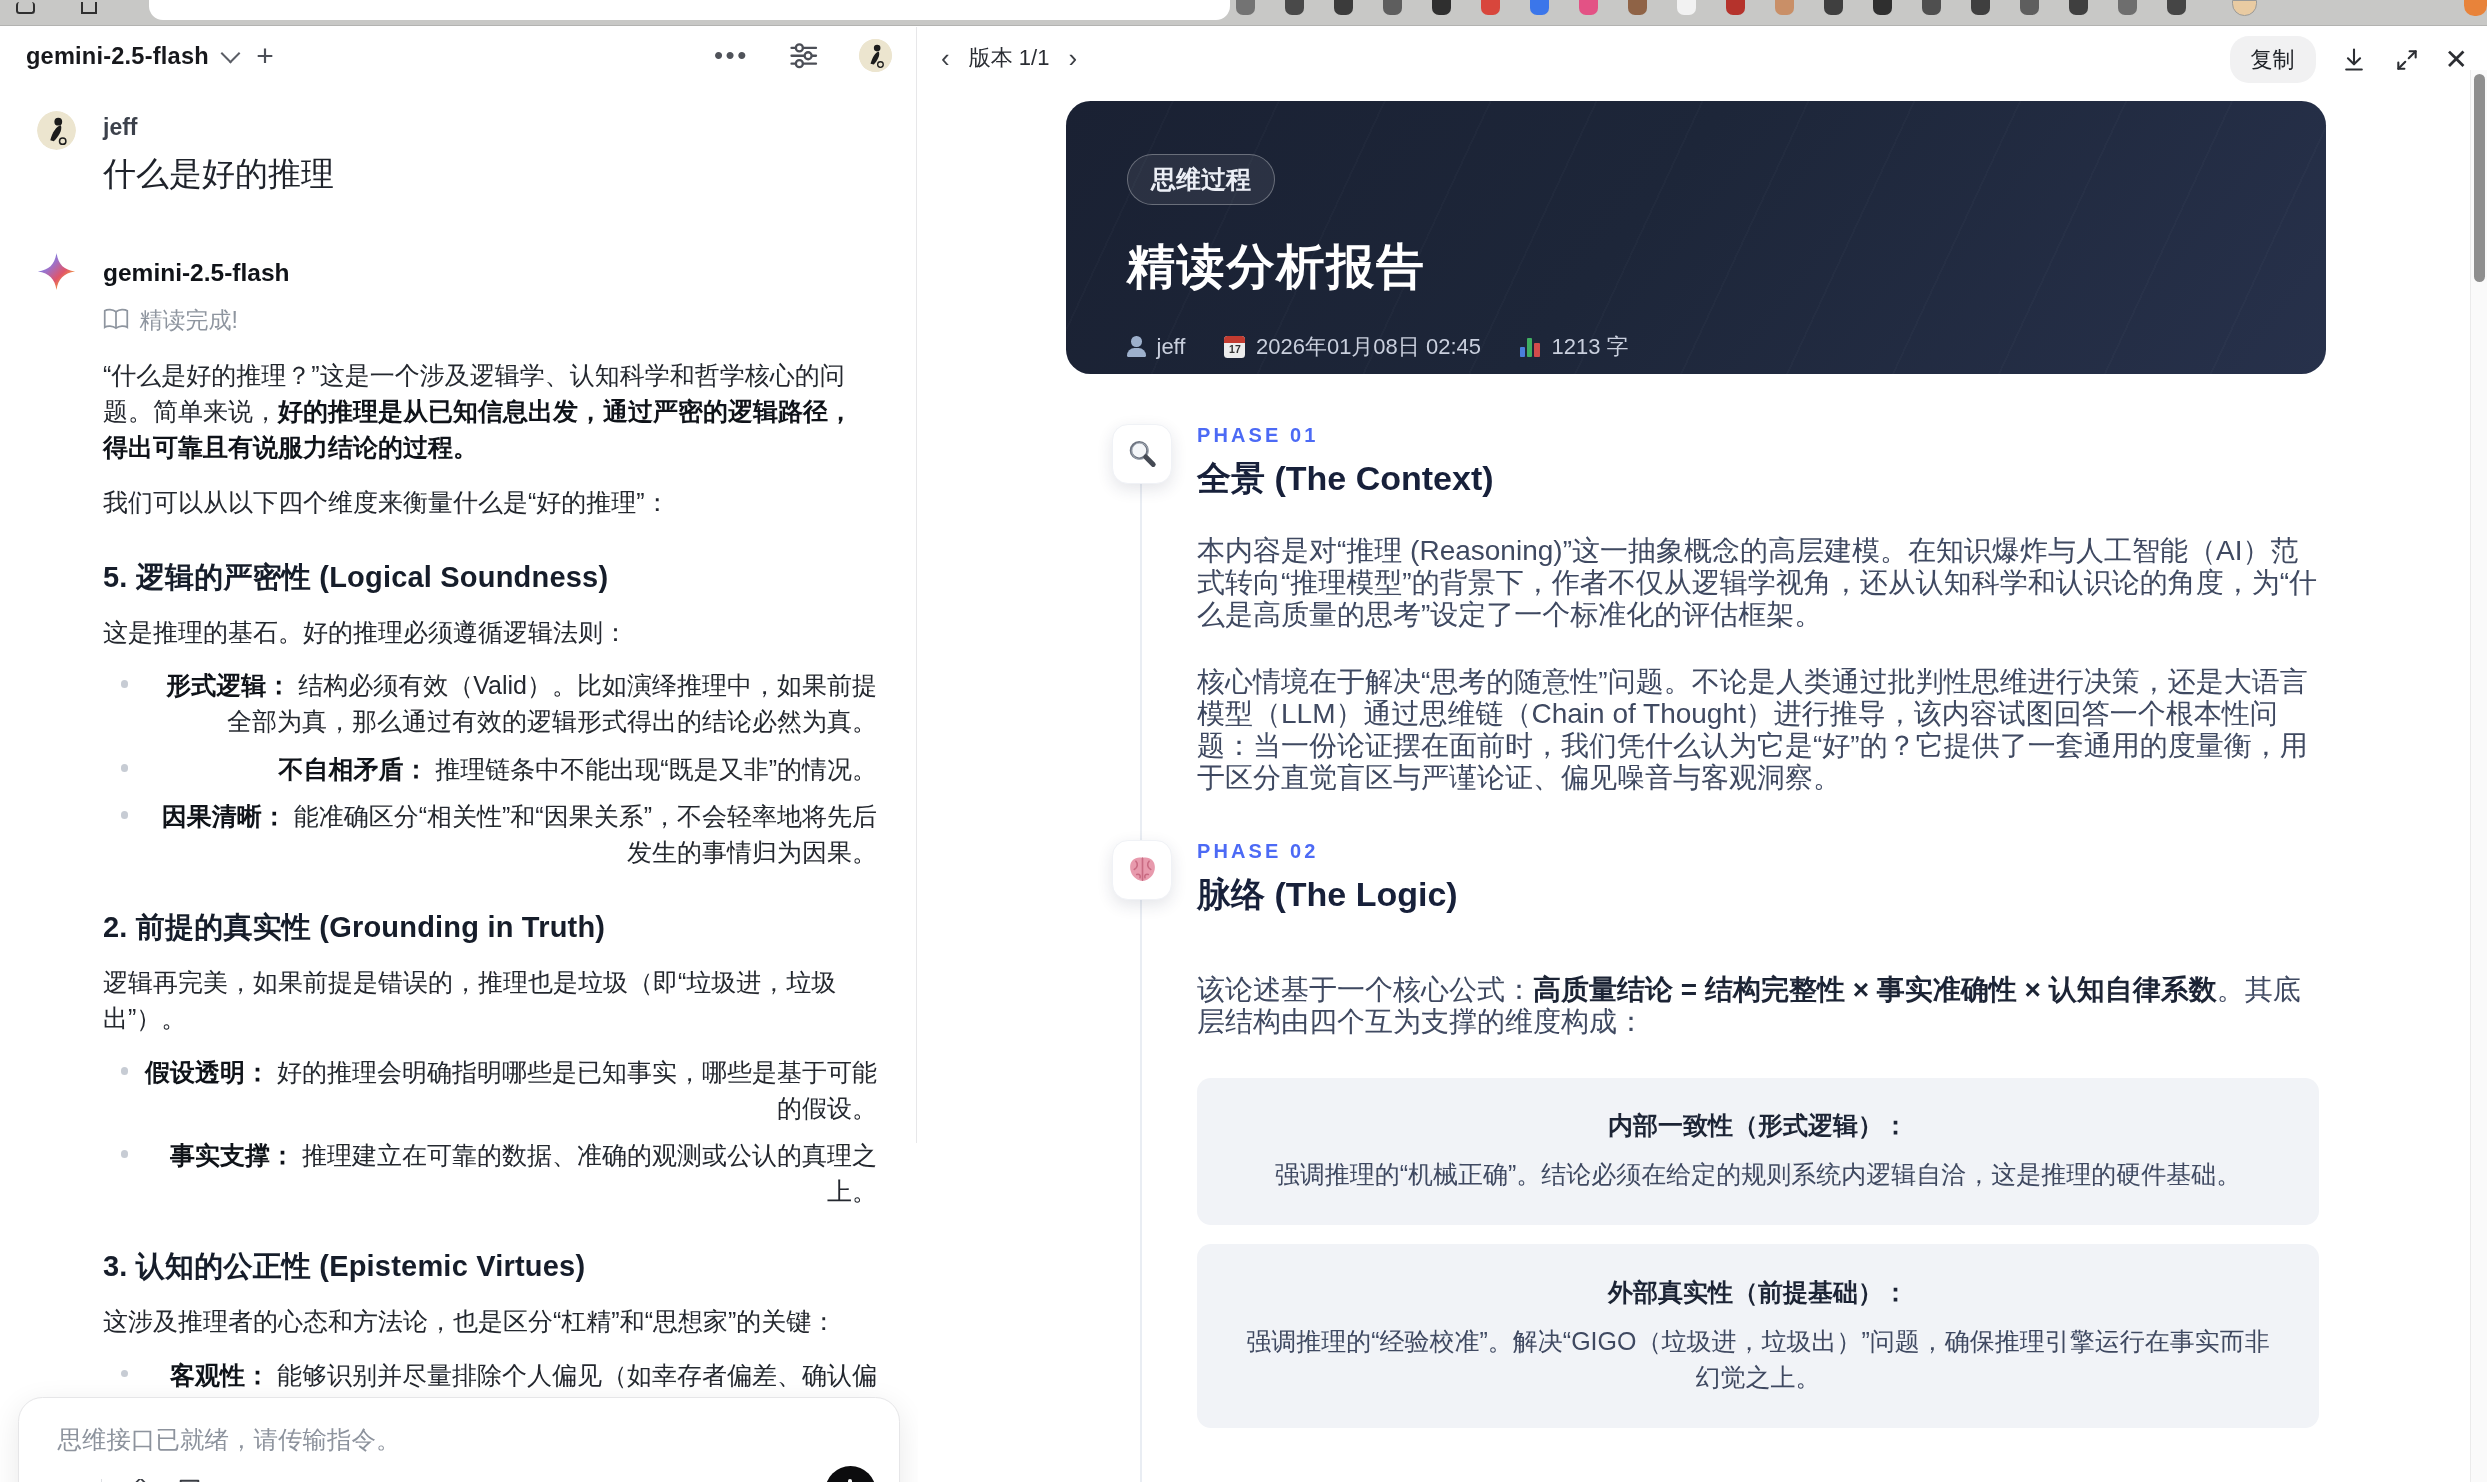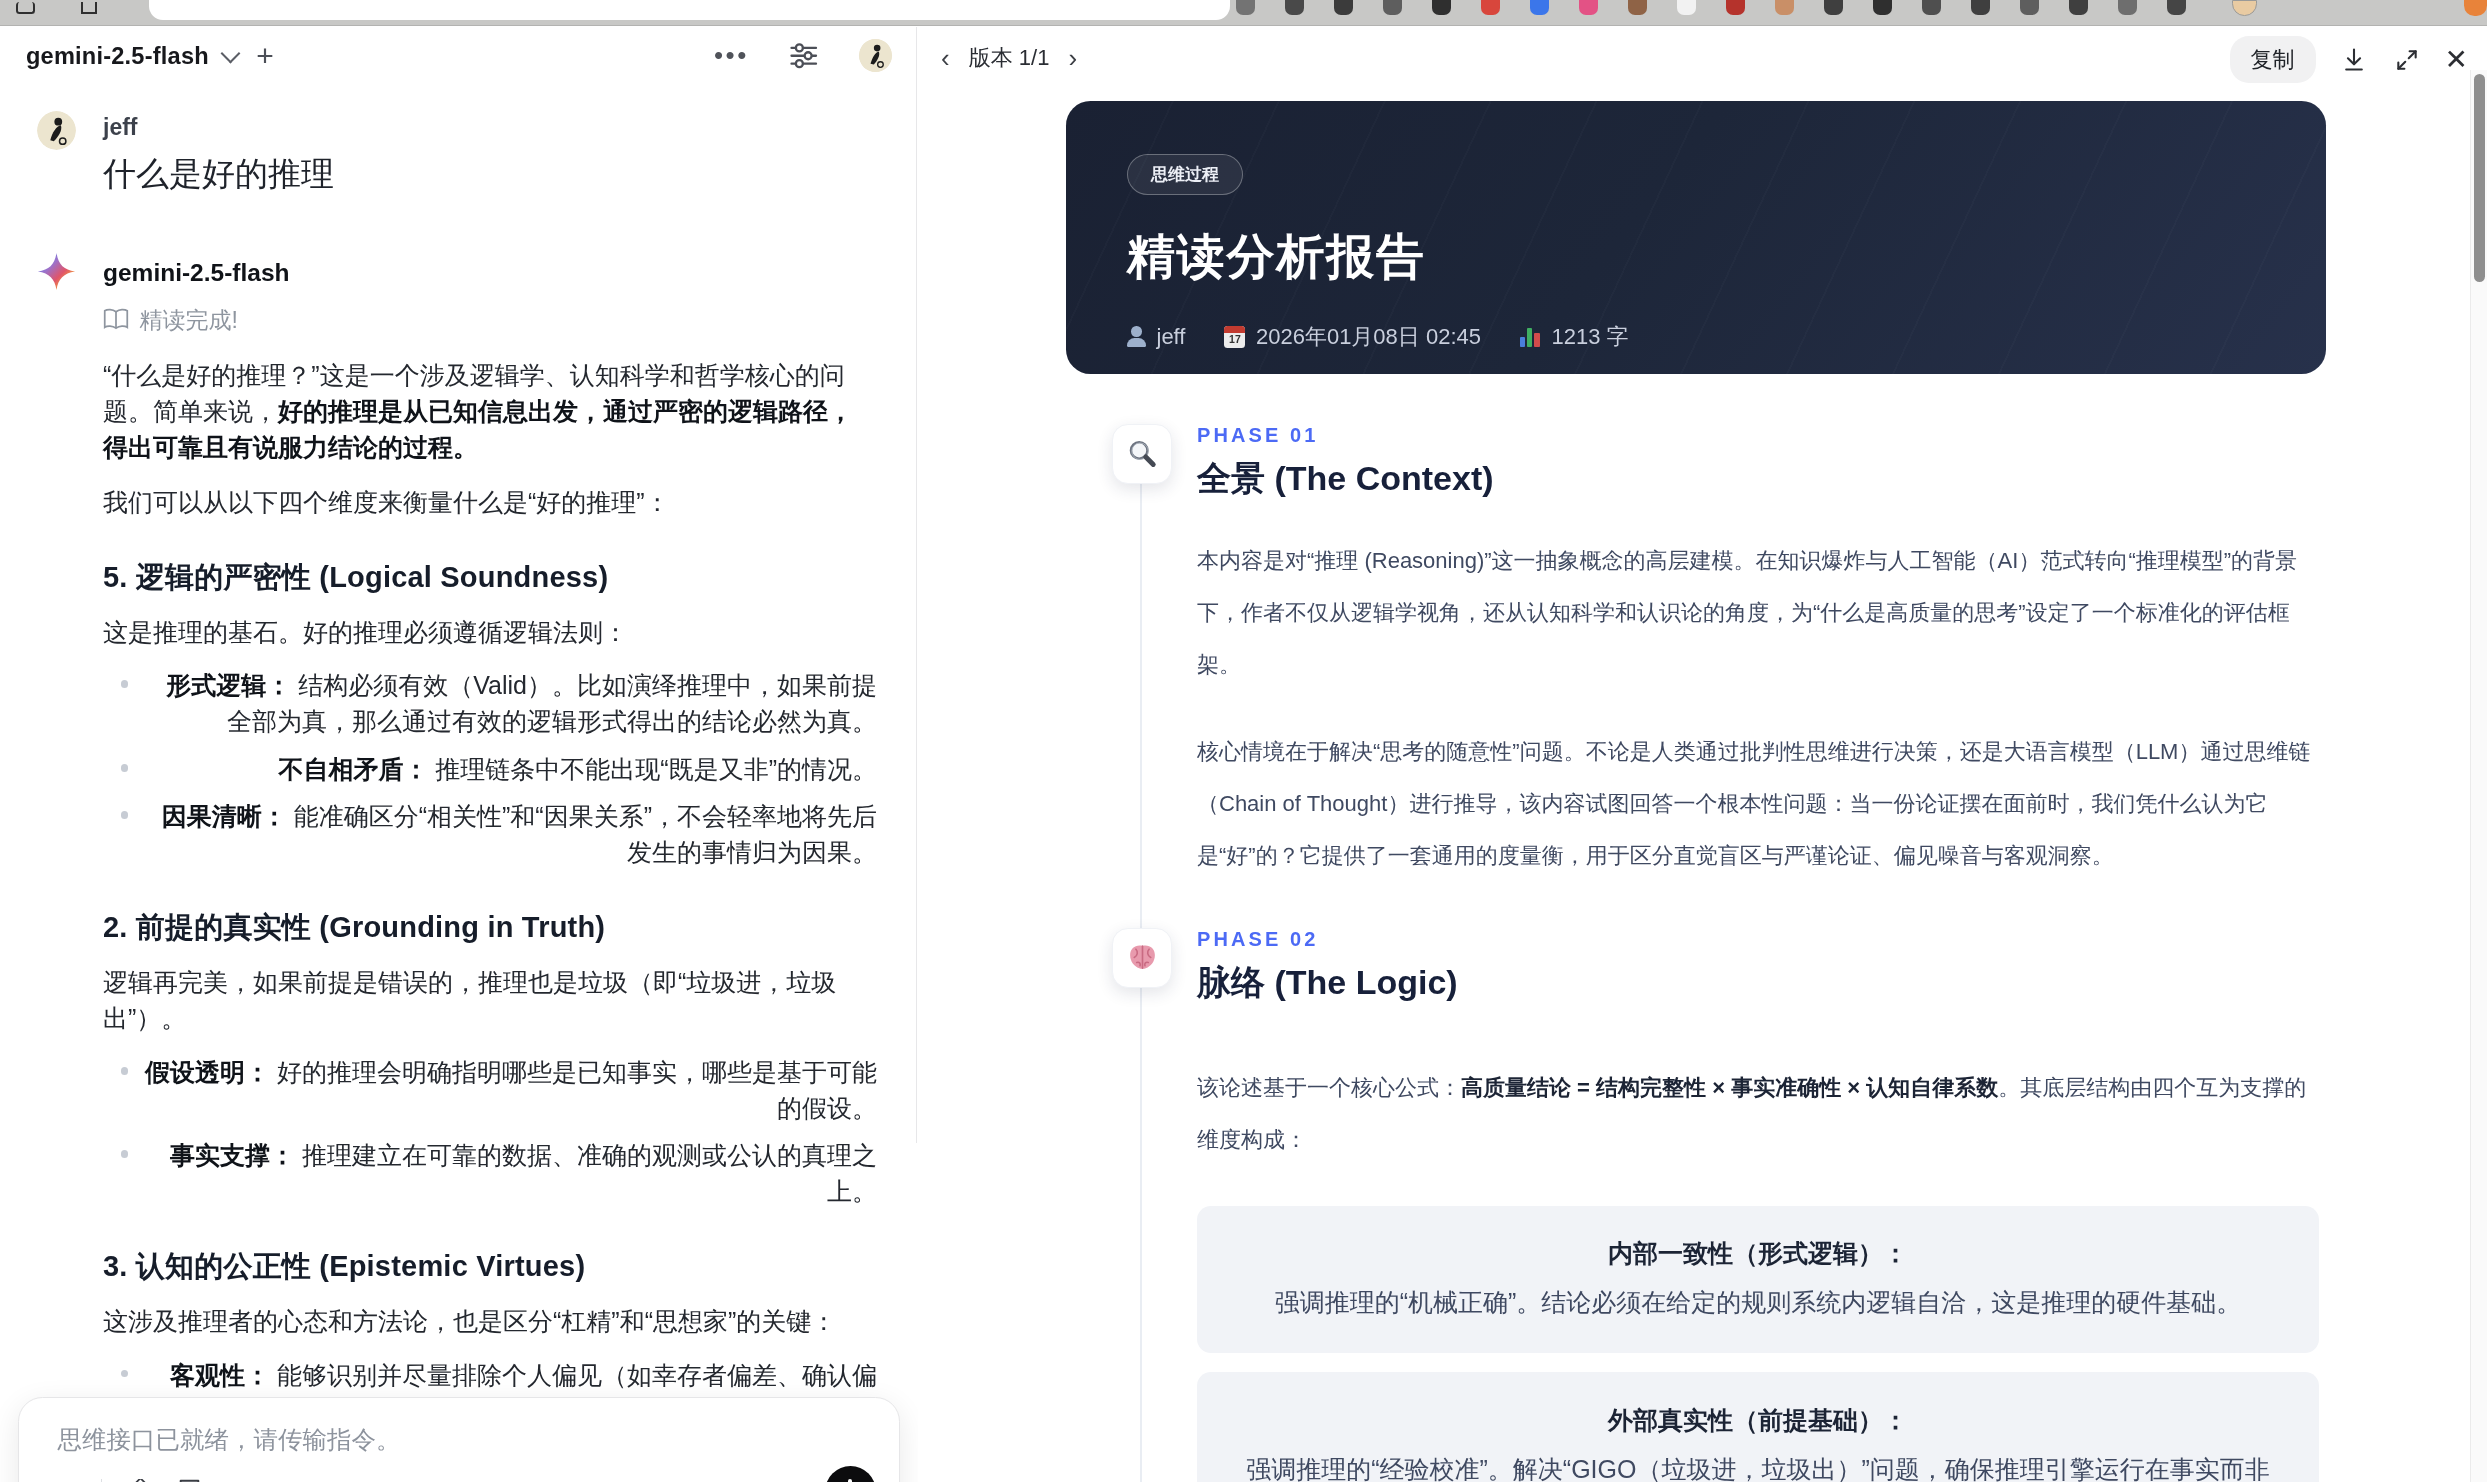--- a/index.html
+++ b/index.html
@@ -72,21 +72,21 @@
   .act-ic { width:30px; height:30px; cursor:pointer; display:flex; align-items:center; justify-content:center; }
   .close-x { font-size:28px; color:#2c2e33; cursor:pointer; }
 
   
   .doc { position:absolute; left:148px; top:74px; width:1260px; }
   .hero { position:relative; width:1260px; height:273px; border-radius:24.5px; padding:53px 61px 0;
     background:linear-gradient(128deg,#1a2133 0%,#1d2639 45%,#27314b 100%); overflow:hidden; }
   .hero::after { content:""; position:absolute; inset:0;
     background:repeating-linear-gradient(115deg, rgba(255,255,255,.02) 0 1.8px, transparent 1.8px 96px); }
   .hero-badge { position:relative; z-index:1; display:inline-block; padding:7.9px 23px; border-radius:874px;
-    background:rgba(255,255,255,.07); border:1.3px solid rgba(255,255,255,.3); color:#eceff6; font-size:17px; font-weight:600; }
+    background:rgba(255,255,255,.07); border:1.3px solid rgba(255,255,255,.3); color:#eceff6; font-size:25px; font-weight:600; }
   .hero-title { position:relative; z-index:1; margin-top:30px; font-size:48px; font-weight:800; color:#ffffff; letter-spacing:1.8px; }
   .hero-meta { position:relative; z-index:1; margin-top:33px; display:flex; align-items:center; gap:39px;
     color:#c9cfdd; font-size:22px; }
   .meta-item { display:flex; align-items:center; gap:10.5px; }
   .mi-person { width:19px; height:21px; position:relative; }
   .mi-person::before { content:""; position:absolute; left:4.4px; top:0; width:10.5px; height:10.5px; border-radius:50%; background:#9db0cc; }
   .mi-person::after { content:""; position:absolute; left:0; bottom:0; width:19px; height:9.6px; border-radius:8.8px 8.8px 1.8px 1.8px; background:#9db0cc; }
   .mi-cal { width:21px; height:22px; border-radius:3.5px; background:#ececec; position:relative; overflow:hidden; }
   .mi-cal::before { content:""; position:absolute; left:0; top:0; width:100%; height:7px; background:#c23b30; }
   .mi-cal::after { content:"17"; position:absolute; left:0; top:7px; width:100%; text-align:center; font-size:10.5px; color:#333; font-weight:700; }
@@ -96,21 +96,21 @@
   
   .phases { position:relative; margin-top:50px; padding-bottom:350px; }
   .phases::before { content:""; position:absolute; left:74px; top:53px; bottom:0; width:1.8px; background:#e9edf3; }
   .phase { position:relative; padding-left:131px; }
   .phase-2 { margin-top:46px; }
   .phase-icon { position:absolute; left:46px; top:0; width:60px; height:60px; border-radius:15.8px;
     background:#fff; border:0.9px solid #f0f2f6; box-shadow:0 5.3px 15.8px rgba(30,40,70,.12);
     display:flex; align-items:center; justify-content:center; z-index:1; }
   .phase-label { font-size:20px; font-weight:800; letter-spacing:3.1px; color:#4c6af5; }
   .phase-title { margin-top:8.8px; font-size:34px; font-weight:800; color:#17203a; }
-  .phase p.dp { margin-top:35px; font-size:22px; line-height:52px; color:#3f4961; width:1122px; }
+  .phase p.dp { margin-top:35px; font-size:28px; line-height:32px; color:#3f4961; width:1122px; }
   .phase p.dp.first { margin-top:33px; }
   .dim-card { margin-top:19px; width:1122px; background:#f1f3f7; border-radius:14px; padding:31.5px 44px 33px;text-align:center; }
   .dim-card.first { margin-top:40px; }
   .dim-title { font-size:25px; font-weight:800; color:#1c2435; }
   .dim-text { margin-top:14px; font-size:25px; line-height:36px; color:#3f4961; }
 
   
   .scroll-track { position:absolute; left:2470px; top:70px; width:17.5px; height:1412px; background:#fafafa; border-left:0.9px solid #ebebeb; }
   .scroll-thumb { position:absolute; left:2.6px; top:4.4px; width:11.4px; height:208px; border-radius:6.1px; background:#8f8f8f; cursor:grab; }
 

